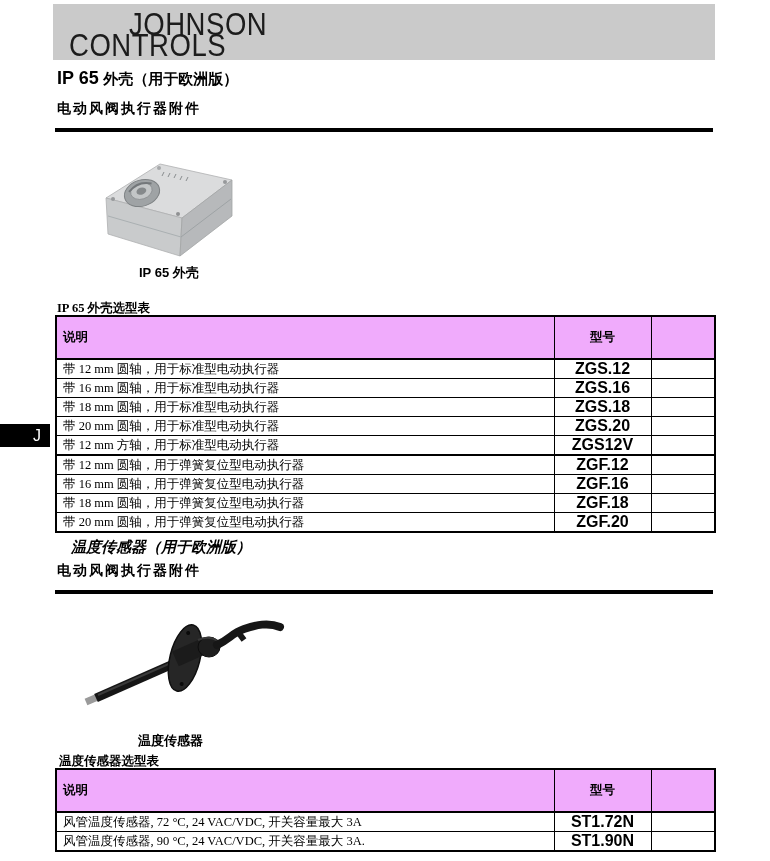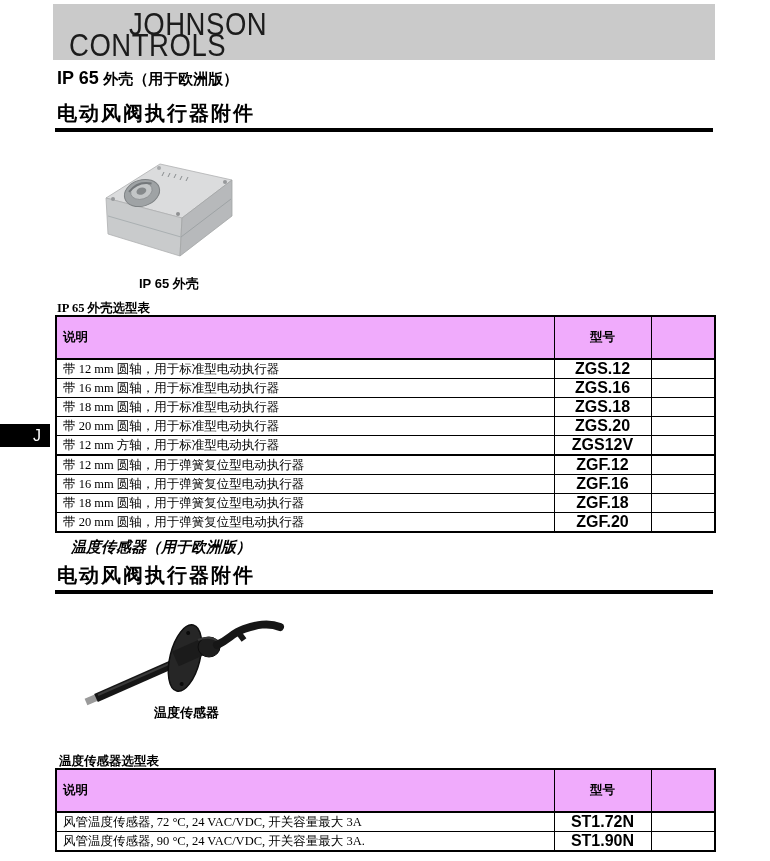--- a/index.html
+++ b/index.html
@@ -35,21 +35,21 @@
   .subtitle .latin {
     font-family: "Liberation Sans", sans-serif;
     font-weight: bold; font-size: 18px;
   }
   .subtitle .cjk {
     font-family: "Liberation Serif", serif;
     font-weight: bold; font-size: 15px;
   }
   .doc-title {
     font-family: Liberation Sans, sans-serif;
-    font-weight: bold; font-size: 20px;
+    font-weight: bold; font-size: 14px;
     letter-spacing: 2px; white-space: nowrap;
   }
   .rule { background: #000; height: 4px; }
 
   
   .img-caption {
     font-weight: bold; font-size: 13px; white-space: nowrap;
   }
   .img-caption .latin { font-family: "Liberation Sans", sans-serif; }
   .img-caption .cjk { font-family: "Liberation Serif", serif; }
@@ -130,21 +130,21 @@
       <line x1="78" y1="25" x2="80" y2="21"></line>
     <line x1="84" y1="26" x2="86" y2="22"></line>
       <line x1="90" y1="28" x2="92" y2="24"></line>
     <line x1="96" y1="29" x2="98" y2="25"></line>
   </g>
   <circle cx="23" cy="47" r="2" fill="#97999b"></circle>
   <circle cx="135" cy="30" r="2" fill="#97999b"></circle>
   <circle cx="69" cy="16" r="2" fill="#a6a8aa"></circle>
   <circle cx="88" cy="62" r="2" fill="#8f9193"></circle>
 </svg>
-<div class="abs img-caption" style="left:139px; top:275px;">
+<div class="abs img-caption" style="left:139px; top:264px;">
   <span class="latin">IP 65</span>
   <span class="cjk">外壳</span>
 </div>
 
 <div class="abs table-label" style="left:57px; top:300px;">IP 65 外壳选型表</div>
 <table class="sel abs" style="left:55px; top:315px;">
   <colgroup>
       <col class="c1">
       <col class="c2">
       <col class="c3">
@@ -221,21 +221,21 @@
     <ellipse cx="107" cy="58" rx="15" ry="34" fill="#262626" stroke="#0e0e0e" stroke-width="1.5"></ellipse>
     <circle cx="104" cy="33" r="2" fill="#0a0a0a"></circle>
     <circle cx="110" cy="84" r="2" fill="#0a0a0a"></circle>
   </g>
   <rect x="96" y="44" width="34" height="16" transform="rotate(-24 113 52)" fill="#1b1b1b"></rect>
   <ellipse cx="131" cy="47" rx="11" ry="10" fill="#1e1e1e" stroke="#0c0c0c" stroke-width="1"></ellipse>
   <path d="M120,40 q11,-5 20,1" fill="none" stroke="#383838" stroke-width="2"></path>
   <path d="M139,45 C152,39 154,33 166,29 C178,25 190,22 202,27" fill="none" stroke="#161616" stroke-width="8" stroke-linecap="round"></path>
   <path d="M160,32 l6,8" stroke="#161616" stroke-width="6"></path>
 </svg>
-<div class="abs img-caption" style="left:138px; top:704px;margin-left:16px;">
+<div class="abs img-caption" style="left:138px; top:732px;">
   <span class="cjk">温度传感器</span>
 </div>
 
 <div class="abs table-label" style="left:59px; top:753px;">温度传感器选型表</div>
 <table class="sel abs" style="left:55px; top:768px;">
   <colgroup>
       <col class="c1">
       <col class="c2">
       <col class="c3">
     </colgroup>

